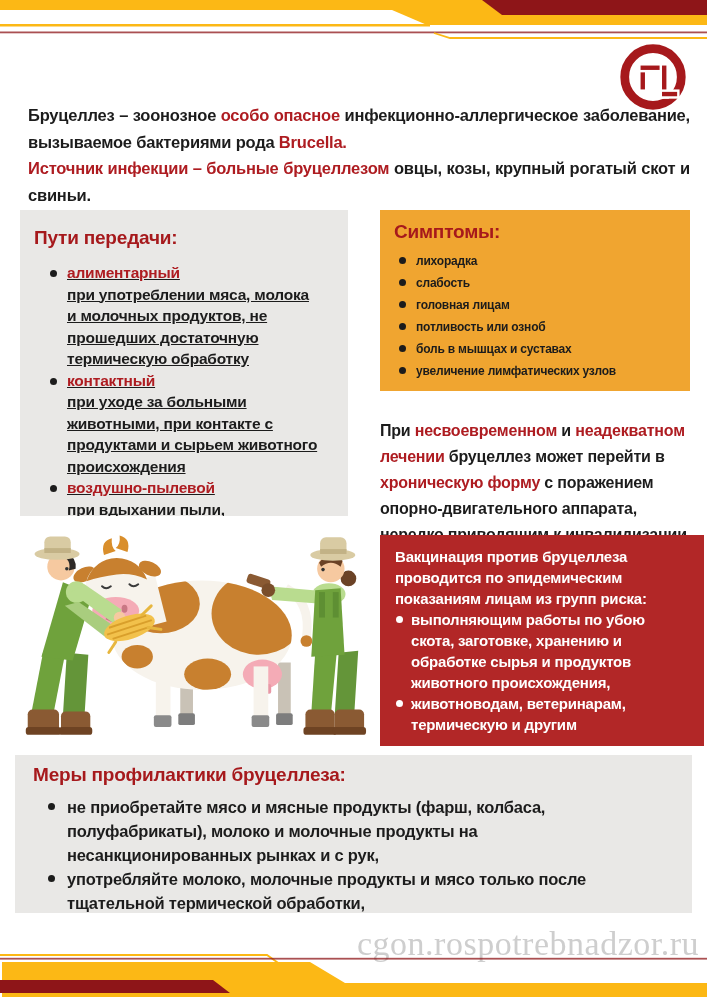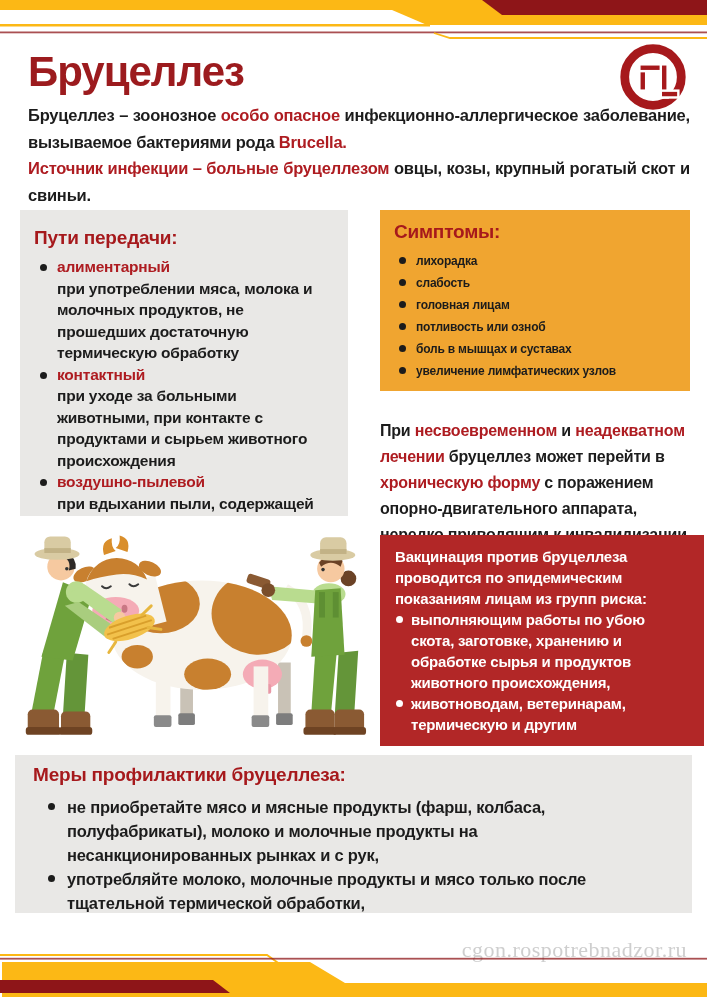--- a/index.html
+++ b/index.html
@@ -17,44 +17,44 @@
     position:absolute;left:28px;top:48px;margin:0;
     font-size:42px;line-height:48px;color:#9c1b1e;letter-spacing:-1px;
   }
   .intro{position:absolute;left:28px;top:102px;width:662px;font-size:16.5px;line-height:26.5px;text-align:justify;}
   .intro p{margin:0;}
   .red{color:#ae1c21;}
   .box{position:absolute;overflow:hidden;box-sizing:border-box;}
   .box h2{margin:0 0 6px 0;font-size:19px;line-height:24px;color:#a6191c;}
   .graybg{background:#e9e8e6;}
   .transmission{left:20px;top:210px;width:328px;height:306px;padding:16px 14px;}
-  .transmission ul{margin:2px;padding:0;list-style:none;font-size:15.5px;line-height:21.5px;}
+  .transmission ul{margin:12px;padding:0;list-style:none;font-size:15.5px;line-height:21.5px;text-decoration:underline;}
   .transmission li{position:relative;padding-left:21px;}
   .transmission li::before{content:"";position:absolute;left:4px;top:8px;width:7px;height:7px;border-radius:50%;background:#1c1c1c;}
   .t-name{color:#ae1c21;}
   .symptoms{left:380px;top:210px;width:310px;height:181px;padding:10px 14px;background:#f0a530;}
   .symptoms ul{margin:0;padding:0;list-style:none;font-size:12px;line-height:22px;}
   .symptoms li{position:relative;padding-left:22px;}
   .symptoms li::before{content:"";position:absolute;left:5px;top:7px;width:7px;height:7px;border-radius:50%;background:#1c1c1c;}
   .complication{position:absolute;left:380px;top:402px;width:315px;font-size:16px;line-height:26px;}
   .vaccination{left:380px;top:535px;width:324px;height:211px;padding:11px 15px;background:#b22727;color:#ffffff;font-size:15px;line-height:21px;}
   .vaccination p{margin:0;}
   .vaccination ul{margin:0;padding:0;list-style:none;}
   .vaccination li{position:relative;padding-left:16px;}
   .vaccination li::before{content:"";position:absolute;left:1px;top:7px;width:7px;height:7px;border-radius:50%;background:#ffffff;}
   .illustration{position:absolute;left:16px;top:527px;width:352px;height:228px;}
   .prevention{left:15px;top:755px;width:677px;height:158px;padding:8px 18px 5px 18px;}
   .prevention h2{margin:0 0 4px 0;}
   .prevention ul{margin:8px;padding:0;list-style:none;font-size:16.5px;line-height:24px;}
   .prevention li{position:relative;padding-left:26px;}
   .prevention li::before{content:"";position:absolute;left:7px;top:8px;width:7px;height:7px;border-radius:50%;background:#1c1c1c;}
   .watermark{
-    position:absolute;right:8px;top:925px;margin:12px;
+    position:absolute;right:8px;top:925px;margin:0;
     font-family:"Liberation Serif",serif;font-weight:400;letter-spacing:0.5px;
-    font-size:22px;color:#c9c9c9;opacity:0.9;
+    font-size:34px;color:#c9c9c9;opacity:0.9;
   }
 </style>
 </head>
 <body>
 
 <div class="poster">
 
   <svg class="decor decor-top" width="707" height="40" viewBox="0 0 707 40">
     <rect x="0" y="0" width="707" height="10" fill="#fcb815"></rect>
     <polygon points="392,10 707,10 707,25 427,25" fill="#fcb815"></polygon>
@@ -67,21 +67,20 @@
   <svg class="logo" viewBox="0 0 80 74">
     <circle cx="40" cy="37" r="29" fill="none" stroke="#a6191c" stroke-width="9"></circle>
     <g fill="#a6191c" stroke="#ffffff" stroke-width="2.5">
       <rect x="26" y="24" width="7" height="27"></rect>
       <rect x="26" y="24" width="29" height="7"></rect>
       <rect x="48" y="24" width="7" height="34"></rect>
       <rect x="48" y="51" width="18" height="7"></rect>
     </g>
   </svg>
 
-  <h1 class="title">Бруцеллез</h1>
 
   <div class="intro">
     <p><span>Бруцеллез – зоонозное </span><span class="red">особо опасное</span><span> инфекционно-аллергическое заболевание, вызываемое бактериями рода </span><span class="red">Brucella.</span></p>
     <p><span class="red">Источник инфекции – больные бруцеллезом</span><span> овцы, козы, крупный рогатый скот и свиньи.</span></p>
   </div>
 
   <section class="box graybg transmission">
     <h2>Пути передачи:</h2>
     <ul>
       <li>

